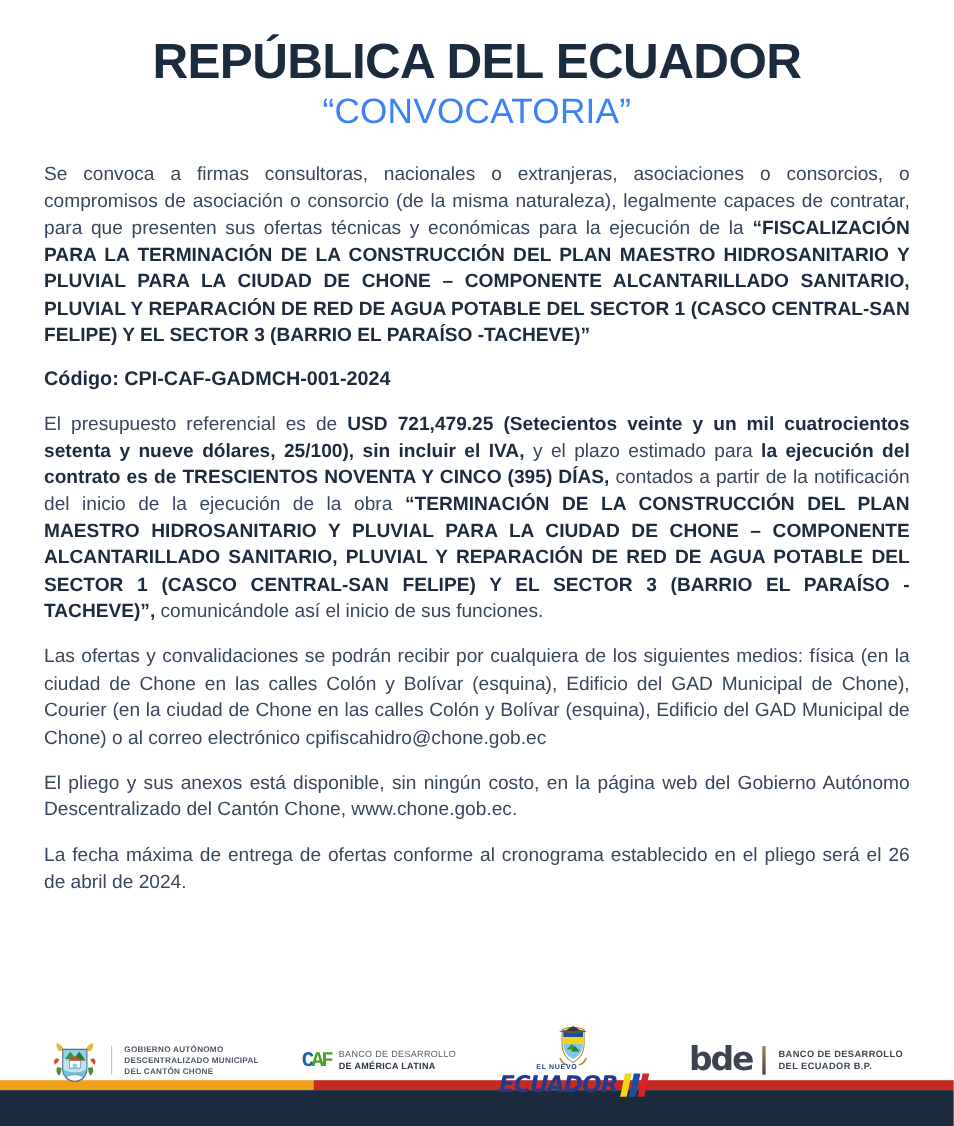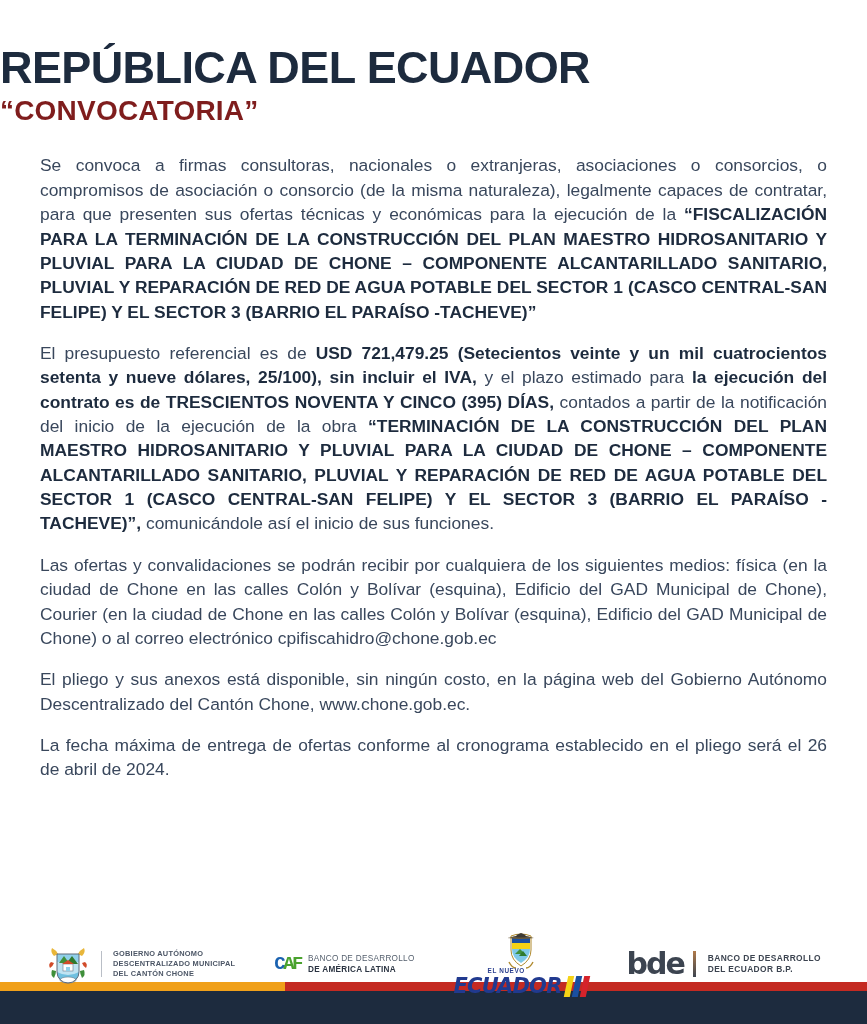--- a/index.html
+++ b/index.html
@@ -19,35 +19,35 @@
     position: relative;
     width: 867px;
     height: 1024px;
     box-sizing: border-box;
     display: flex;
     flex-direction: column;
   }
 
   
   .header {
-    padding-top: 44px;
-    text-align: left;
+    padding-top: 32px;
+    text-align: center;
   }
   .title-main {
     font-size: 45px;
     font-weight: 700;
     letter-spacing: -0.6px;
     color: #1d2b3e;
     line-height: 1.05;
     margin: 0;
   }
   .title-sub {
-    font-size: 28px;
-    font-weight: 700;
-    color: #7f1d1d;
+    font-size: 32px;
+    font-weight: 400;
+    color: #3b82f6;
     line-height: 1.15;
     margin: 4px 0 0 0;
     letter-spacing: 0.2px;
   }
 
   
   .content {
     padding: 0 40px;
     margin-top: 26px;
     flex: 0 0 auto;
@@ -211,20 +211,21 @@
 
   <div class="header">
     <h1 class="title-main">REPÚBLICA DEL ECUADOR</h1>
     <div class="title-sub">“CONVOCATORIA”</div>
   </div>
 
   <div class="content">
 
     <p class="para"><span>Se convoca a firmas consultoras, nacionales o extranjeras, asociaciones o consorcios, o compromisos de asociación o consorcio (de la misma naturaleza), legalmente capaces de contratar, para que presenten sus ofertas técnicas y económicas para la ejecución de la </span><span class="b">“FISCALIZACIÓN PARA LA TERMINACIÓN DE LA CONSTRUCCIÓN DEL PLAN MAESTRO HIDROSANITARIO Y PLUVIAL PARA LA CIUDAD DE CHONE – COMPONENTE ALCANTARILLADO SANITARIO, PLUVIAL Y REPARACIÓN DE RED DE AGUA POTABLE DEL SECTOR 1 (CASCO CENTRAL-SAN FELIPE) Y EL SECTOR 3 (BARRIO EL PARAÍSO -TACHEVE)”</span></p>
 
+    <p class="code-line">Código: CPI-CAF-GADMCH-001-2024</p>
 
     <p class="para"><span>El presupuesto referencial es de </span><span class="b">USD 721,479.25 (Setecientos veinte y un mil cuatrocientos setenta y nueve dólares, 25/100), sin incluir el IVA,</span><span> y el plazo estimado para </span><span class="b">la ejecución del contrato es de TRESCIENTOS NOVENTA Y CINCO (395) DÍAS,</span><span> contados a partir de la notificación del inicio de la ejecución de la obra </span><span class="b">“TERMINACIÓN DE LA CONSTRUCCIÓN DEL PLAN MAESTRO HIDROSANITARIO Y PLUVIAL PARA LA CIUDAD DE CHONE – COMPONENTE ALCANTARILLADO SANITARIO, PLUVIAL Y REPARACIÓN DE RED DE AGUA POTABLE DEL SECTOR 1 (CASCO CENTRAL-SAN FELIPE) Y EL SECTOR 3 (BARRIO EL PARAÍSO -TACHEVE)”,</span><span> comunicándole así el inicio de sus funciones.</span></p>
 
     <p class="para tight">Las ofertas y convalidaciones se podrán recibir por cualquiera de los siguientes medios: física (en la ciudad de Chone en las calles Colón y Bolívar (esquina), Edificio del GAD Municipal de Chone), Courier (en la ciudad de Chone en las calles Colón y Bolívar (esquina), Edificio del GAD Municipal de Chone) o al correo electrónico cpifiscahidro@chone.gob.ec</p>
 
     <p class="para">El pliego y sus anexos está disponible, sin ningún costo, en la página web del Gobierno Autónomo Descentralizado del Cantón Chone, www.chone.gob.ec.</p>
 
     <p class="para nojust">La fecha máxima de entrega de ofertas conforme al cronograma establecido en el pliego será el 26 de abril de 2024.</p>
 
   </div>

